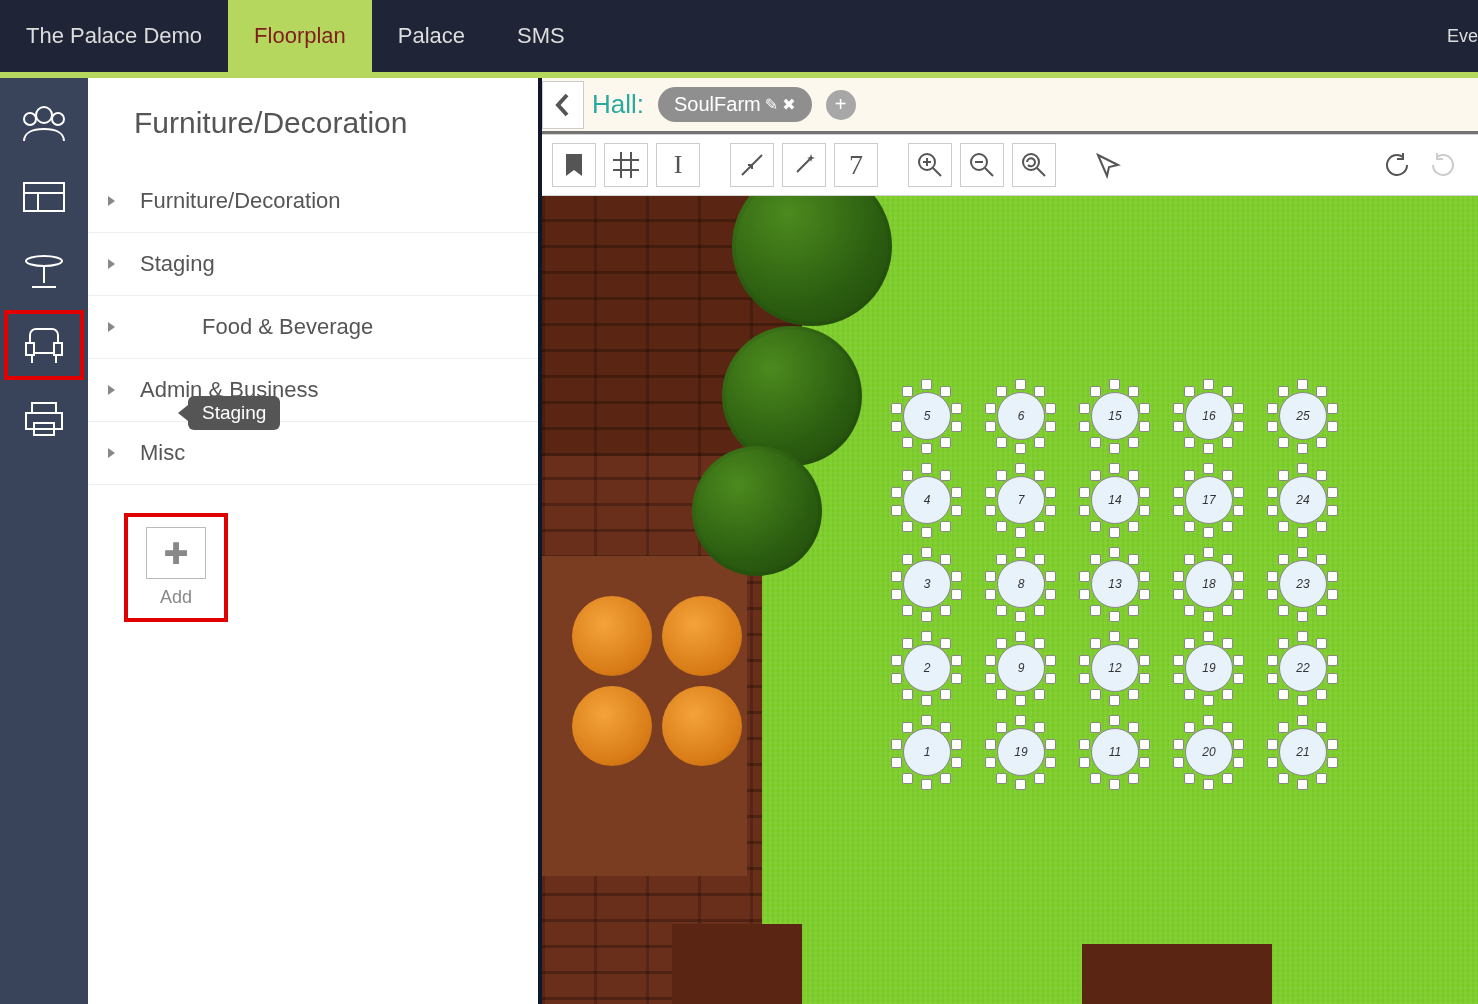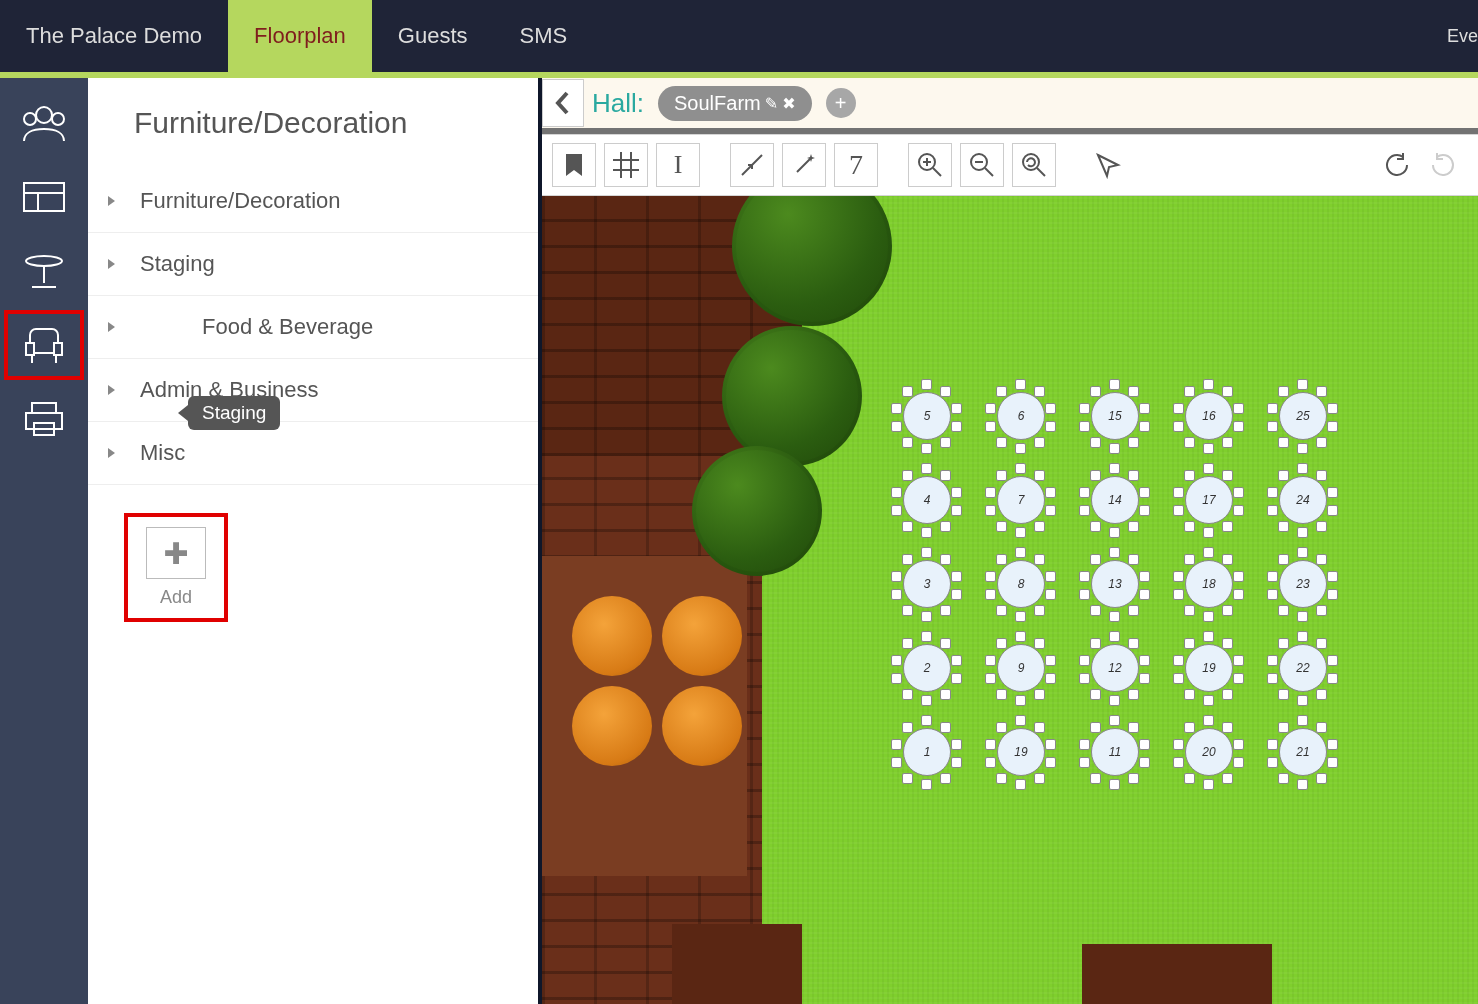--- a/index.html
+++ b/index.html
@@ -151,21 +151,21 @@
     display:flex;
     flex-direction: column;
     position:relative;
   }
   .hall-bar {
     height: 56px;
     display:flex;
     align-items:center;
     padding-left: 0;
     background:#fdf8ee;
-    border-bottom:6px solid #737373;
+    border-bottom:3px solid #737373;
   }
   .collapse-chev {
     width:42px; height:48px;
     background:#fff;
     border:1px solid #ccc;
     display:flex;align-items:center;justify-content:center;
     margin-right:8px;
     cursor:pointer;
   }
   .collapse-chev svg{ stroke:#555; fill:none; stroke-width:4;}
@@ -321,21 +321,21 @@
   .rt .c8{left:-3px;top:20px;}
   .rt .c9{left:8px; top:3px;}
 </style>
 </head>
 <body>
 
 <div class="topbar">
   <div class="topnav">
     <div class="nav-item">The Palace Demo</div>
     <div class="nav-item active">Floorplan</div>
-    <div class="nav-item">Guests</div>
+    <div class="nav-item">Palace</div>
     <div class="nav-item">SMS</div>
     <div class="nav-right">Eve</div>
   </div>
 </div>
 <div class="green-strip"></div>
 
 <div class="body">
 
   <div class="rail">
     <div class="rail-btn">

